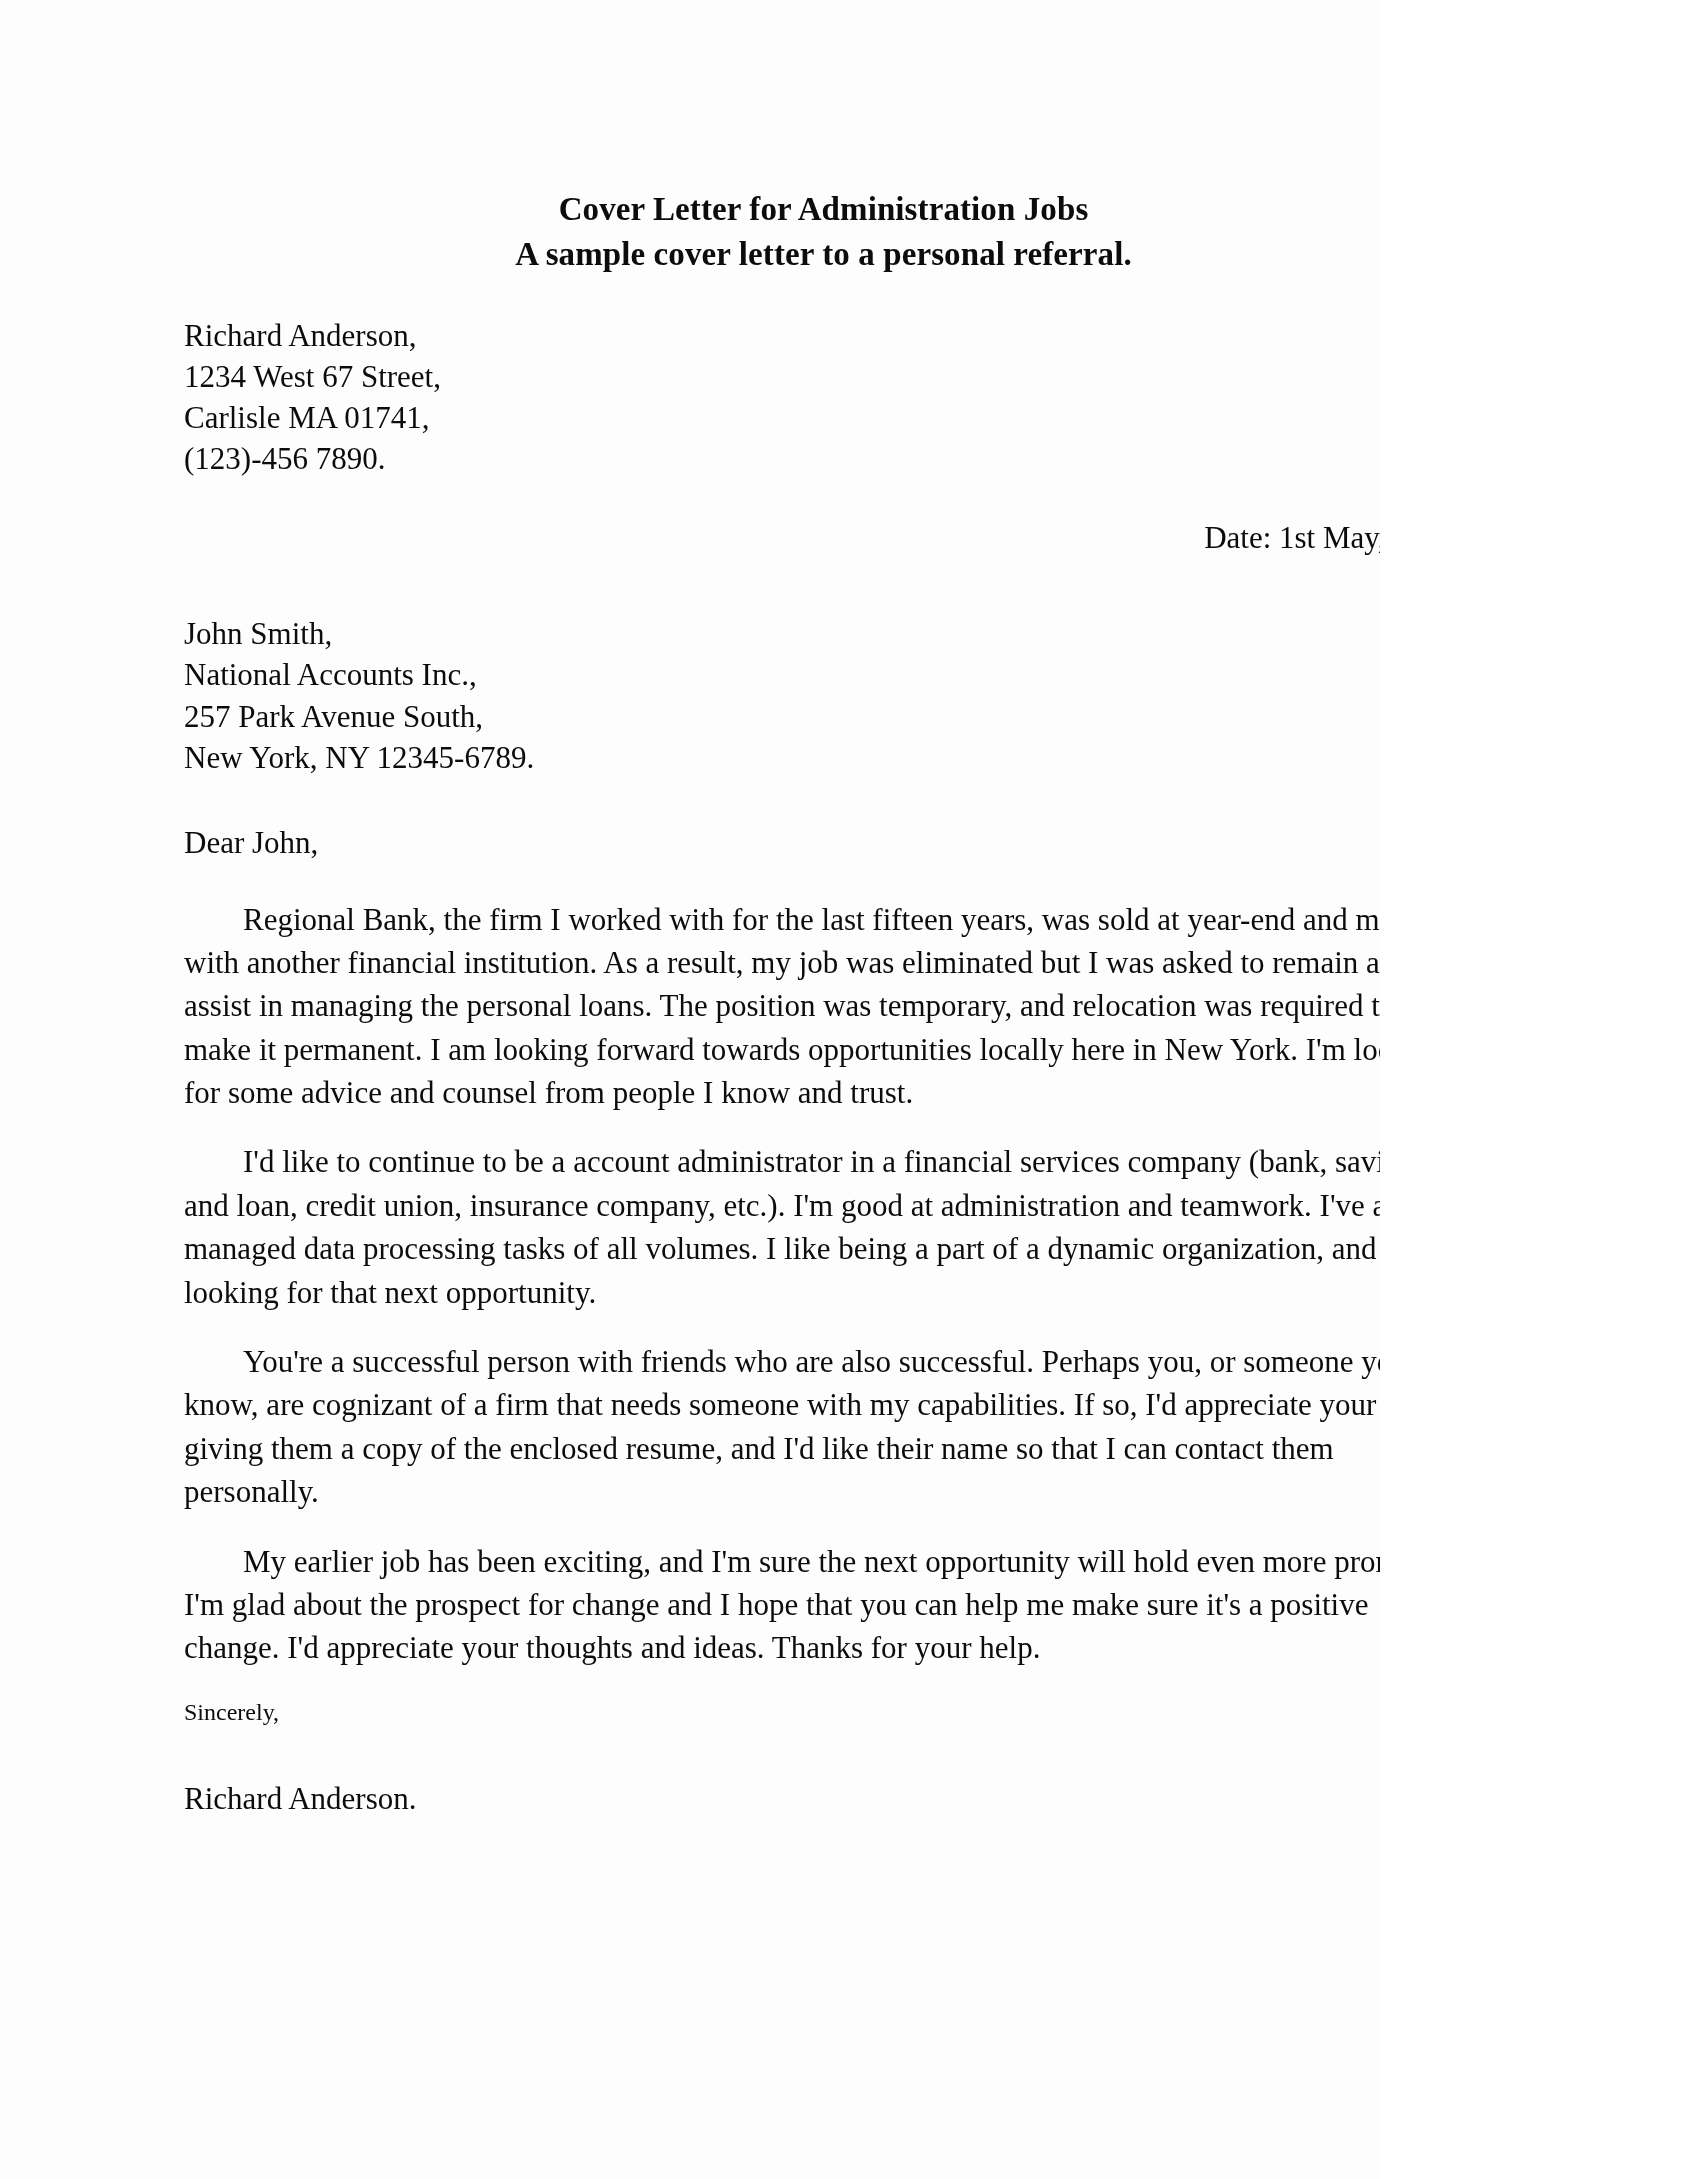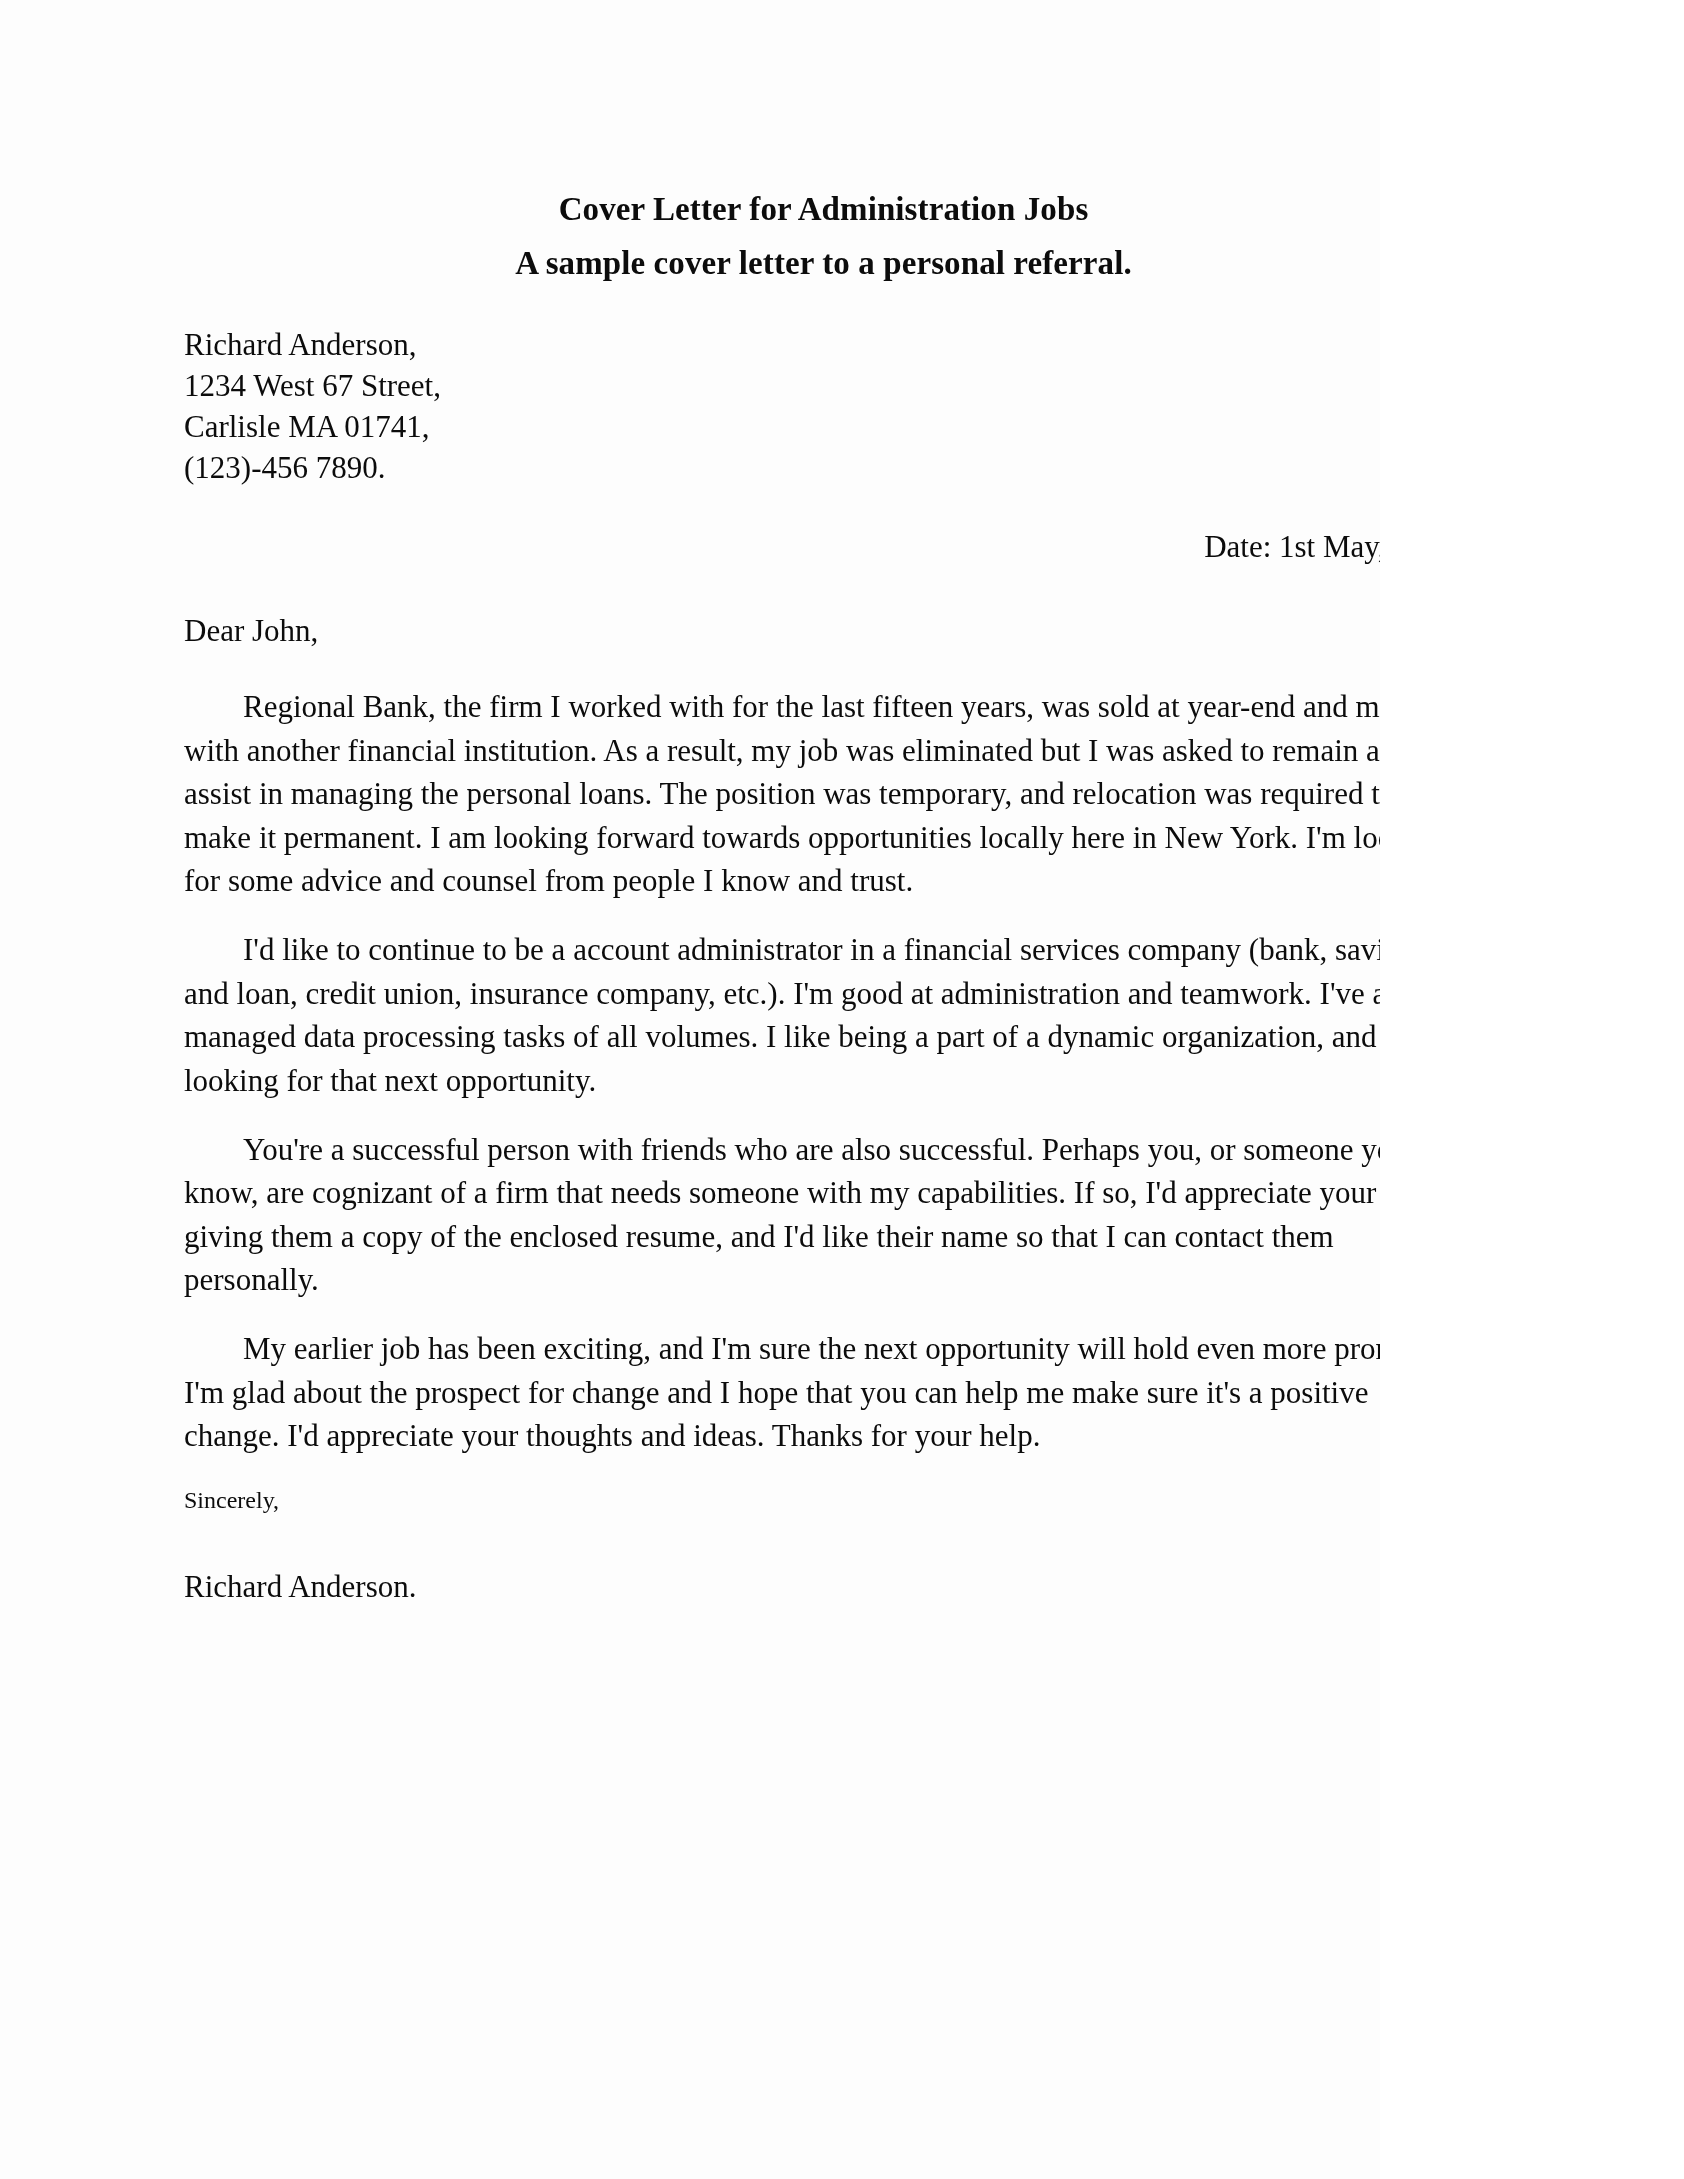--- a/index.html
+++ b/index.html
@@ -35,21 +35,21 @@
     line-height: 1.30;
   }
   .title-line-1,
   .title-line-2 {
     font-weight: bold;
     font-size: 33px;
     letter-spacing: 0.1px;
     white-space: nowrap;
   }
   .title-line-2 {
-    margin-top: 11px;
+    margin-top: 2px;
   }
 
   
   .sender-block {
     margin-top: 39px;
     text-align: left;
     font-size: 31px;
     line-height: 1.33;
   }
   .sender-block .line {
@@ -117,20 +117,26 @@
 
     <div class="sender-block">
       <span class="line">Richard Anderson,</span>
       <span class="line">1234 West 67 Street,</span>
       <span class="line">Carlisle MA 01741,</span>
       <span class="line">(123)-456 7890.</span>
     </div>
 
     <div class="date-line">Date: 1st May, 2005.</div>
 
+    <div class="recipient-block">
+      <span class="line">John Smith,</span>
+      <span class="line">National Accounts Inc.,</span>
+      <span class="line">257 Park Avenue South,</span>
+      <span class="line">New York, NY 12345-6789.</span>
+    </div>
 
     <div class="salutation">Dear John,</div>
 
     <div class="body-block">
       <p class="body-paragraph">Regional Bank, the firm I worked with for the last fifteen years, was sold at year-end and merged with another financial institution. As a result, my job was eliminated but I was asked to remain and assist in managing the personal loans. The position was temporary, and relocation was required to make it permanent. I am looking forward towards opportunities locally here in New York. I'm looking for some advice and counsel from people I know and trust.</p>
       <p class="body-paragraph">I'd like to continue to be a account administrator in a financial services company (bank, savings and loan, credit union, insurance company, etc.). I'm good at administration and teamwork. I've also managed data processing tasks of all volumes. I like being a part of a dynamic organization, and I am looking for that next opportunity.</p>
       <p class="body-paragraph">You're a successful person with friends who are also successful. Perhaps you, or someone you know, are cognizant of a firm that needs someone with my capabilities. If so, I'd appreciate your giving them a copy of the enclosed resume, and I'd like their name so that I can contact them personally.</p>
       <p class="body-paragraph">My earlier job has been exciting, and I'm sure the next opportunity will hold even more promise. I'm glad about the prospect for change and I hope that you can help me make sure it's a positive change. I'd appreciate your thoughts and ideas. Thanks for your help.</p>
     </div>
 

